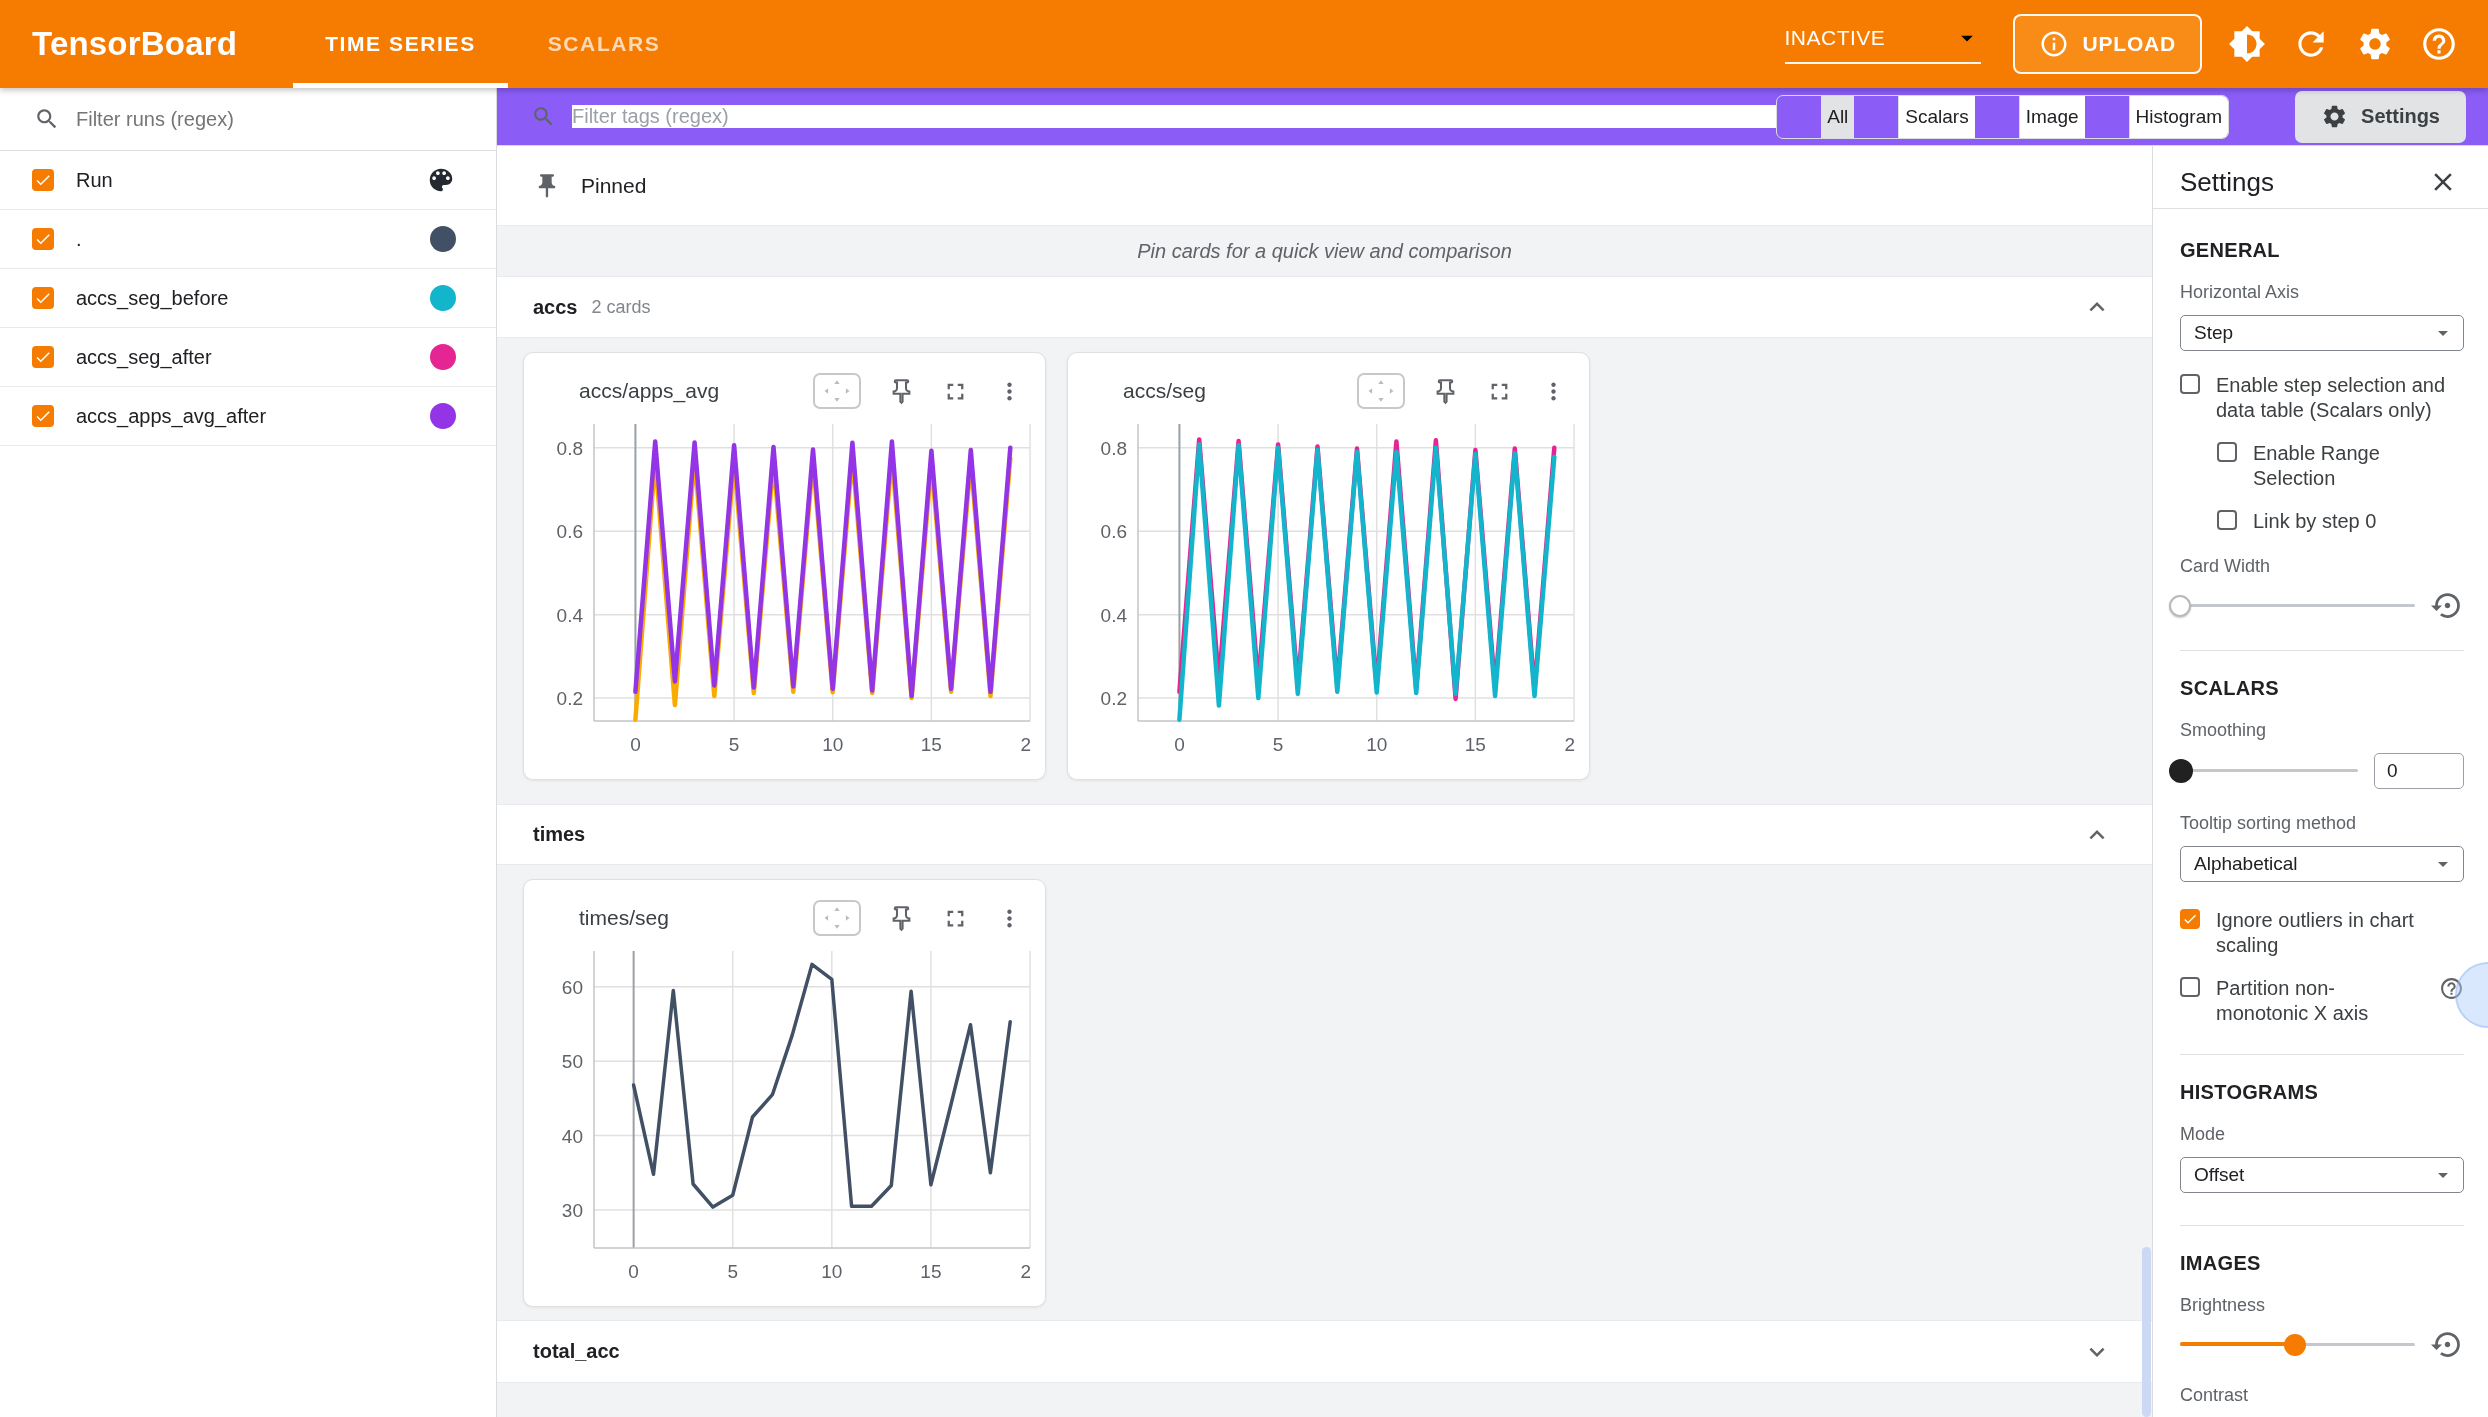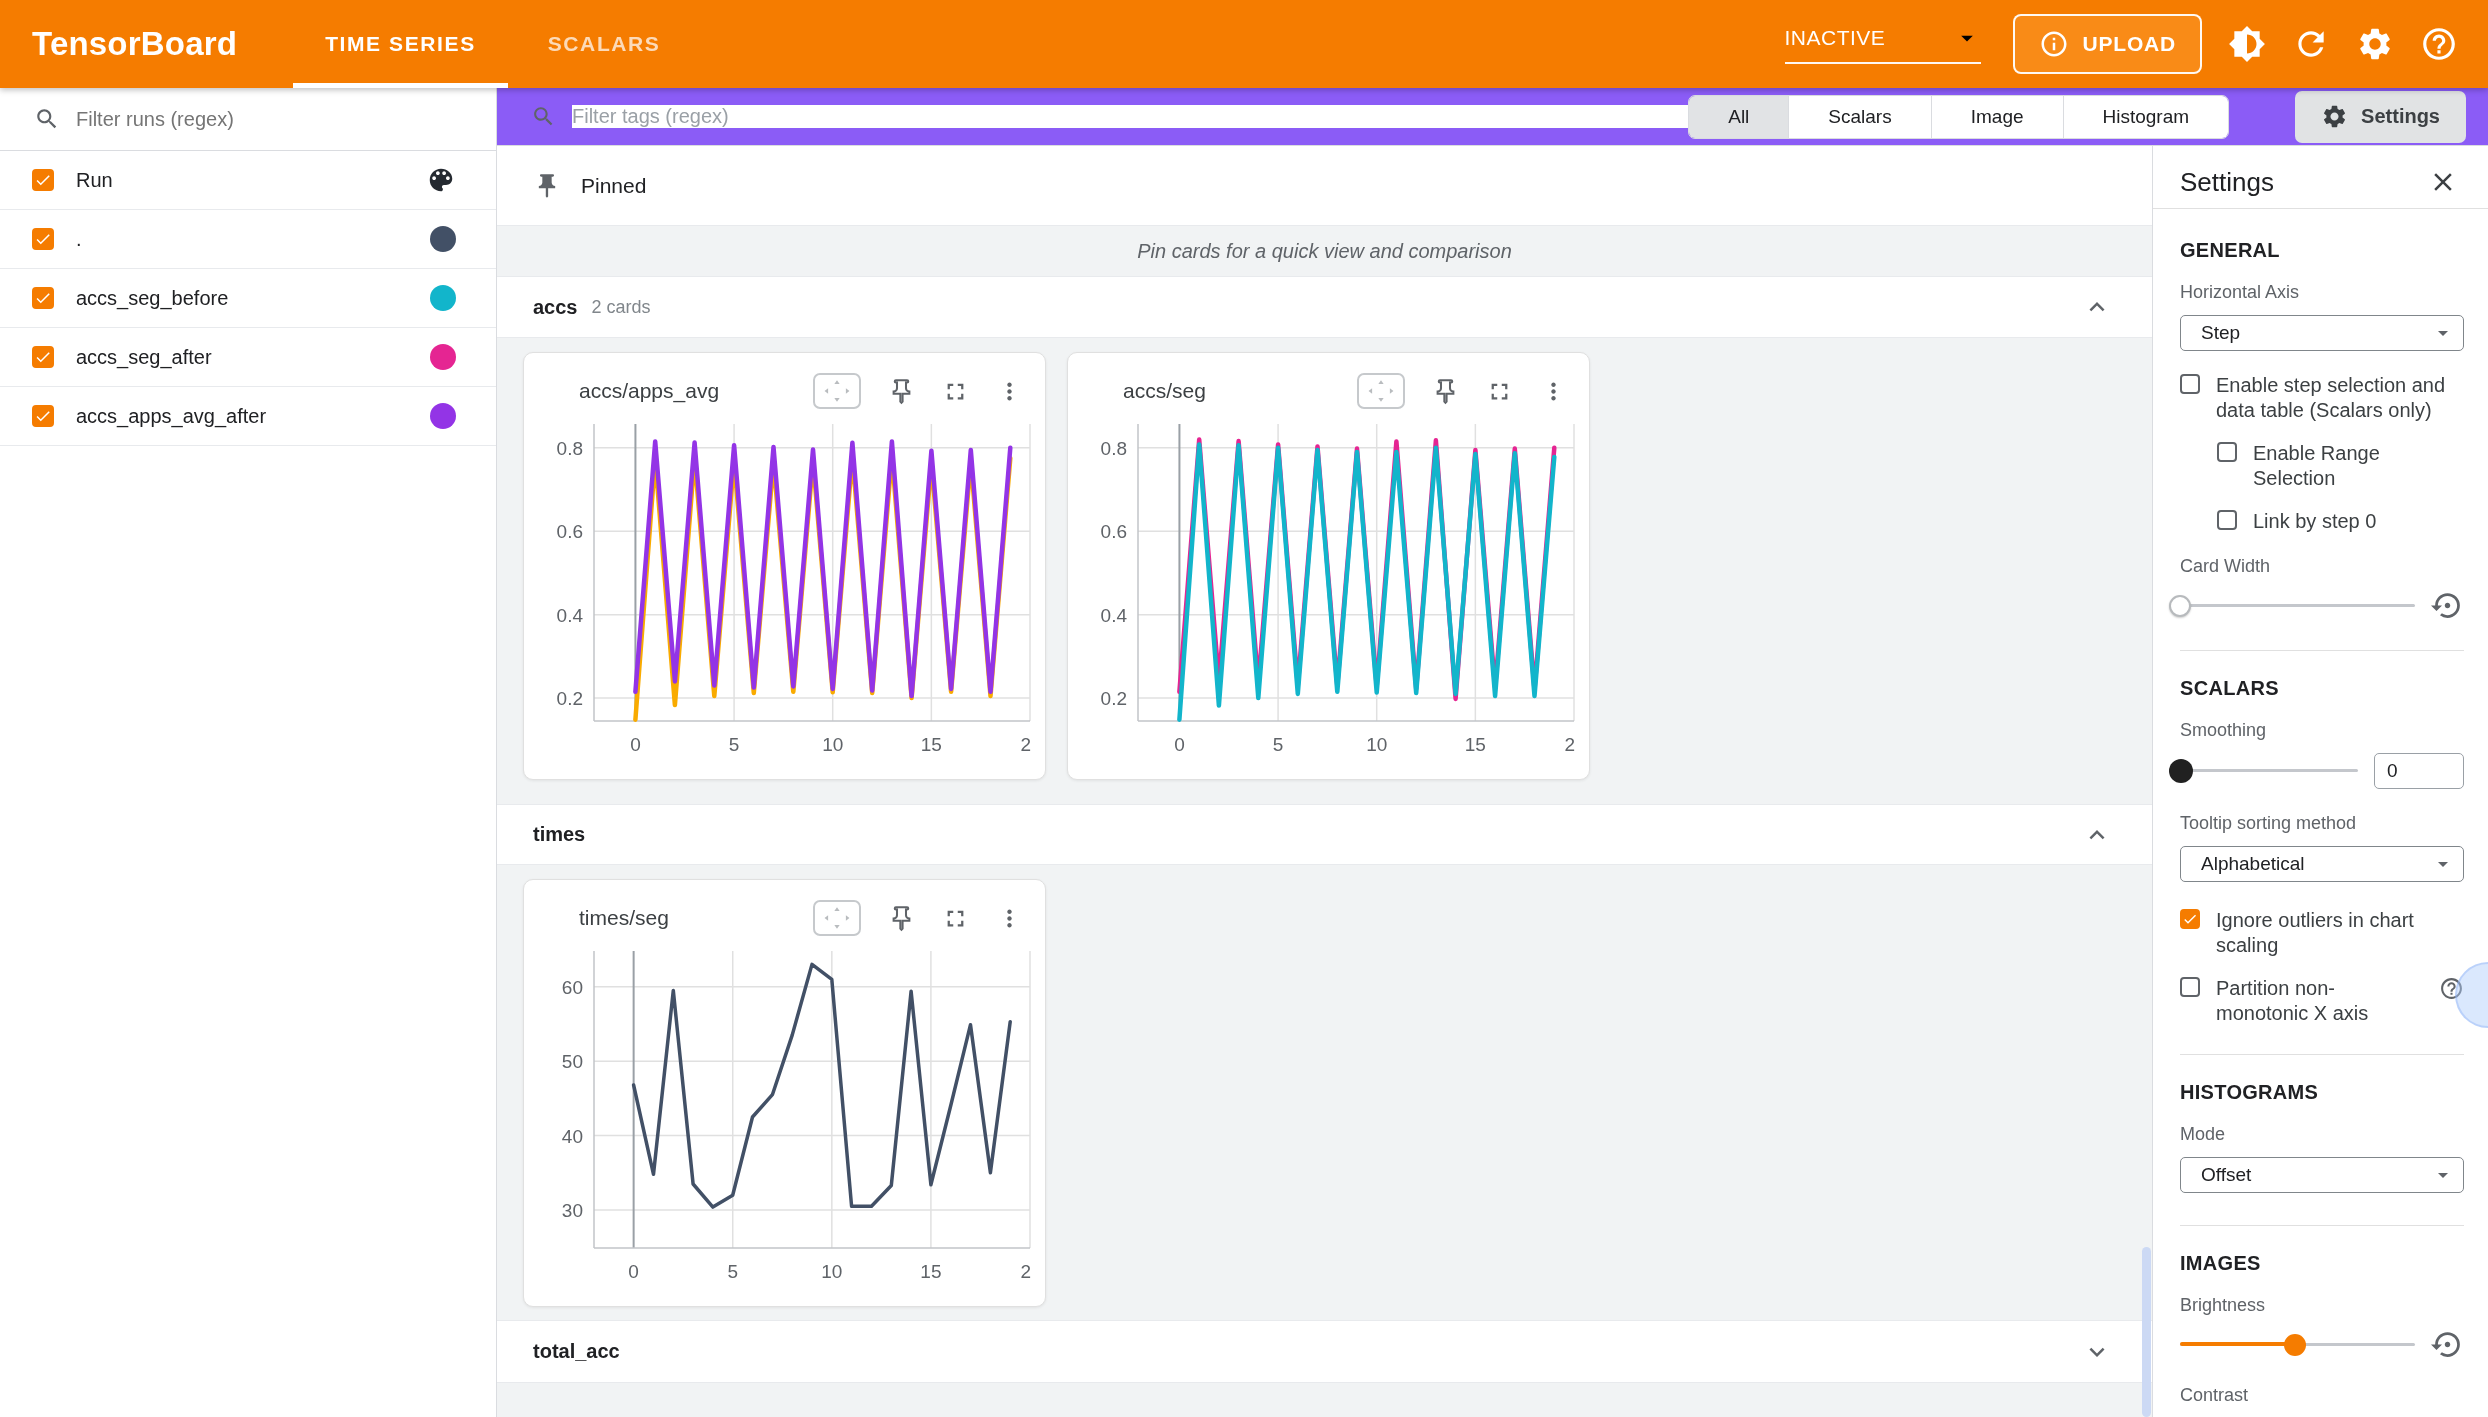--- a/index.html
+++ b/index.html
@@ -58,22 +58,22 @@
   
   .content{ position:absolute; left:497px; top:88px; right:0; bottom:0; display:flex; flex-direction:column; }
   .toolbar{ height:58px; background:#8b5cf6; border-bottom:1px solid var(--border);
             display:flex; align-items:center; padding:0 22px 0 34px; flex:none; }
   .toolbar .search-ic{ width:25px; height:25px; fill:var(--gray); flex:none; }
   .toolbar input{ border:none; outline:none; font-size:20px; margin-left:16px; flex:1; min-width:0;
                   font-family:inherit; color:var(--txt); }
   .toolbar input::placeholder{ color:#9aa0a6; }
   .filter-group{ display:flex; height:44px; border:1.5px solid var(--border); border-radius:7px;
                  overflow:hidden; flex:none; margin-right:66px; }
-  .filter-seg{ padding:0 39px; line-height:42px; font-size:19px; color:var(--txt); cursor:pointer;
-               border-left:1.5px solid var(--border); background:#fff; }
+  .filter-seg{ padding:0 6px; line-height:42px; font-size:19px; color:var(--txt); cursor:pointer;
+               border-left:1.5px solid var(--border); background:#fff;margin-left:44px; }
   .filter-seg:first-child{ border-left:none; }
   .filter-seg.active{ background:#e1e3e5; }
   .settings-btn{ display:flex; align-items:center; gap:13px; background:#e1e3e4; border-radius:7px;
                  height:52px; padding:0 26px; cursor:pointer; flex:none; }
   .settings-btn svg{ width:27px; height:27px; fill:#3c4043; }
   .settings-btn span{ font-size:20px; font-weight:700; color:#3c4043; }
 
   .below{ flex:1; display:flex; min-height:0; }
   .main{ width:1655px; flex:none; background:var(--bg); overflow:hidden; position:relative; }
 
@@ -107,21 +107,21 @@
   .panel-hdr{ height:63px; display:flex; align-items:center; padding:10px 30px 0 27px;
               border-bottom:1px solid #e0e0e0; }
   .panel-title{ font-size:26px; color:var(--txt); flex:1; }
   .panel-hdr svg{ width:30px; height:30px; fill:var(--txt2); cursor:pointer; }
   .panel-body{ padding:30px 24px 0 27px; }
   .pgroup{ border-bottom:1px solid #e0e0e0; padding-bottom:28px; margin-bottom:26px; }
   .pgroup:last-child{ border-bottom:none; }
   .pheading{ font-size:20px; font-weight:700; color:var(--txt); letter-spacing:.3px; margin-bottom:20px; }
   .plabel{ font-size:18px; color:var(--gray); margin-bottom:12px; }
   .select{ height:36px; border:1.5px solid #80868b; border-radius:5px; display:flex; align-items:center;
-           padding:0 8px 0 20px; margin-bottom:22px; cursor:pointer; }
+           padding:0 8px 0 13px; margin-bottom:22px; cursor:pointer; }
   .select span{ font-size:19px; color:var(--txt); flex:1; }
   .select svg{ width:24px; height:24px; fill:var(--gray); }
   .cbrow{ display:flex; align-items:flex-start; gap:16px; margin-bottom:18px; cursor:pointer; }
   .cbrow .cb{ width:20px; height:20px; margin-top:1px; }
   .cbrow .cblabel{ font-size:20px; color:var(--txt2); line-height:25px; }
   .cbrow.indent{ margin-left:37px; }
   .slider-row{ display:flex; align-items:center; gap:16px; }
   .slider{ position:relative; height:24px; flex:1; }
   .slider .track{ position:absolute; left:0; right:0; top:10px; height:3px; background:#c4c7cc; border-radius:2px; }
   .slider .fill{ position:absolute; left:0; top:9.5px; height:4px; background:var(--orange); border-radius:2px; }

